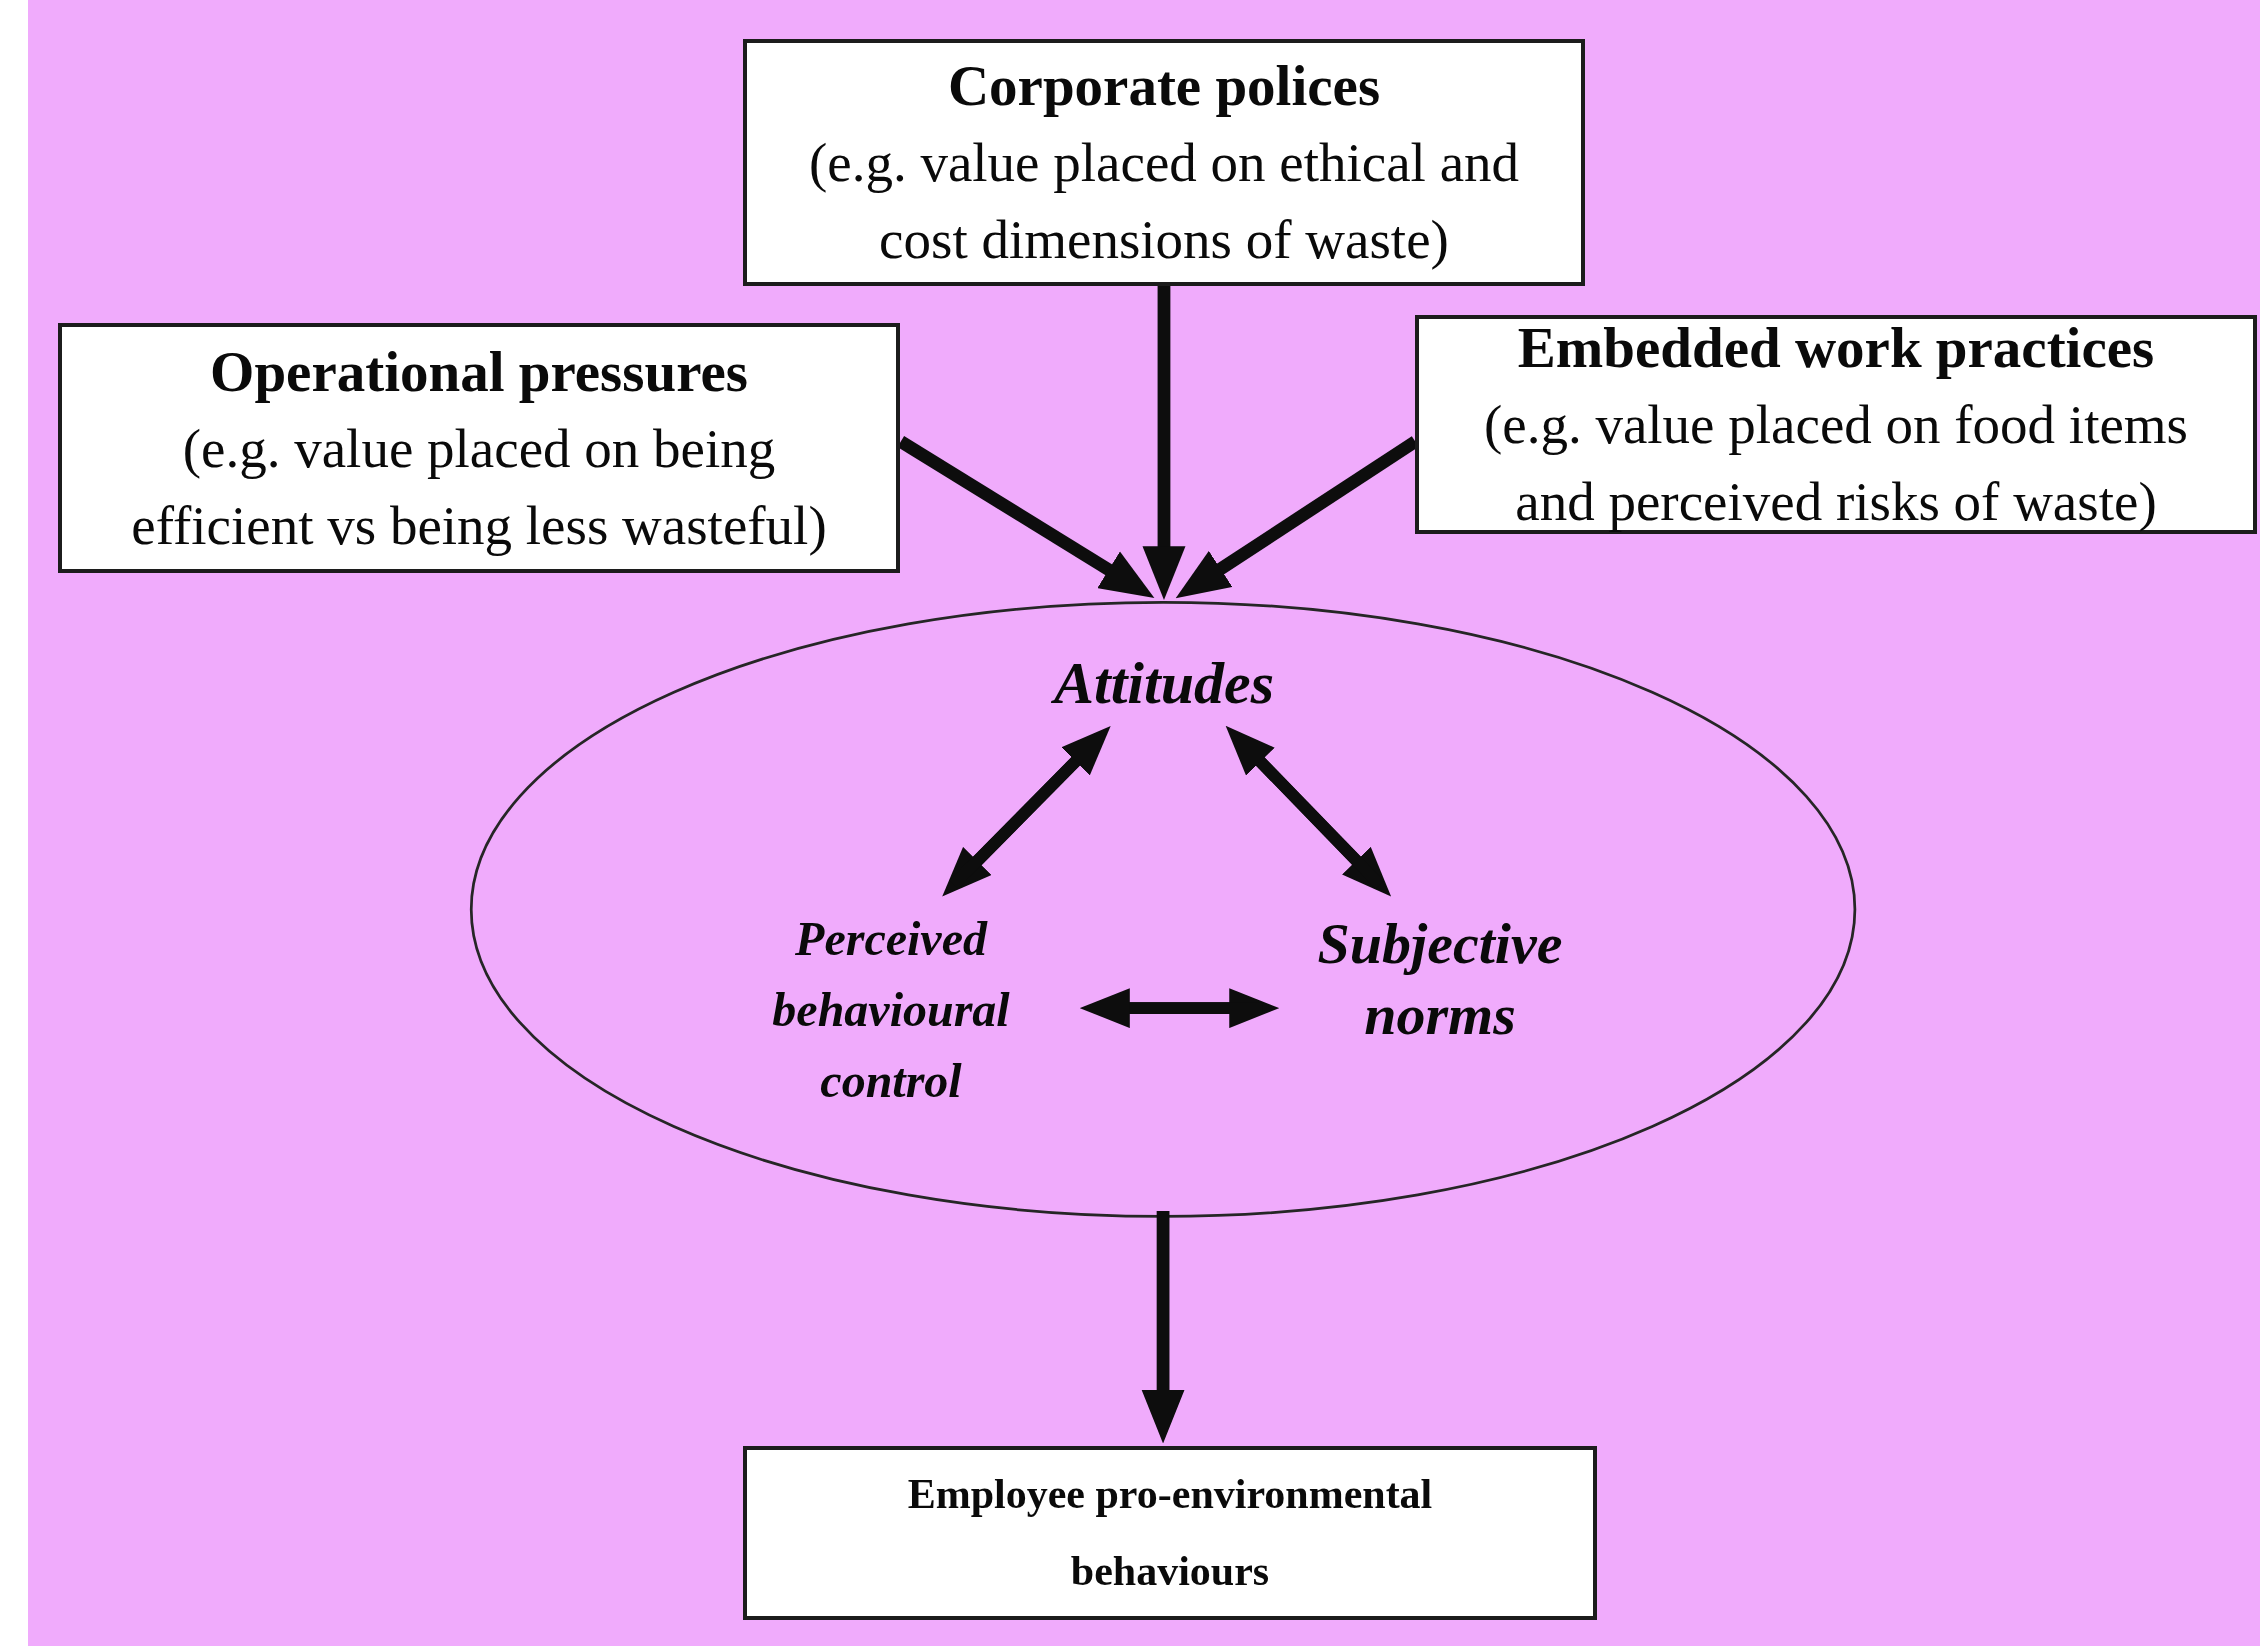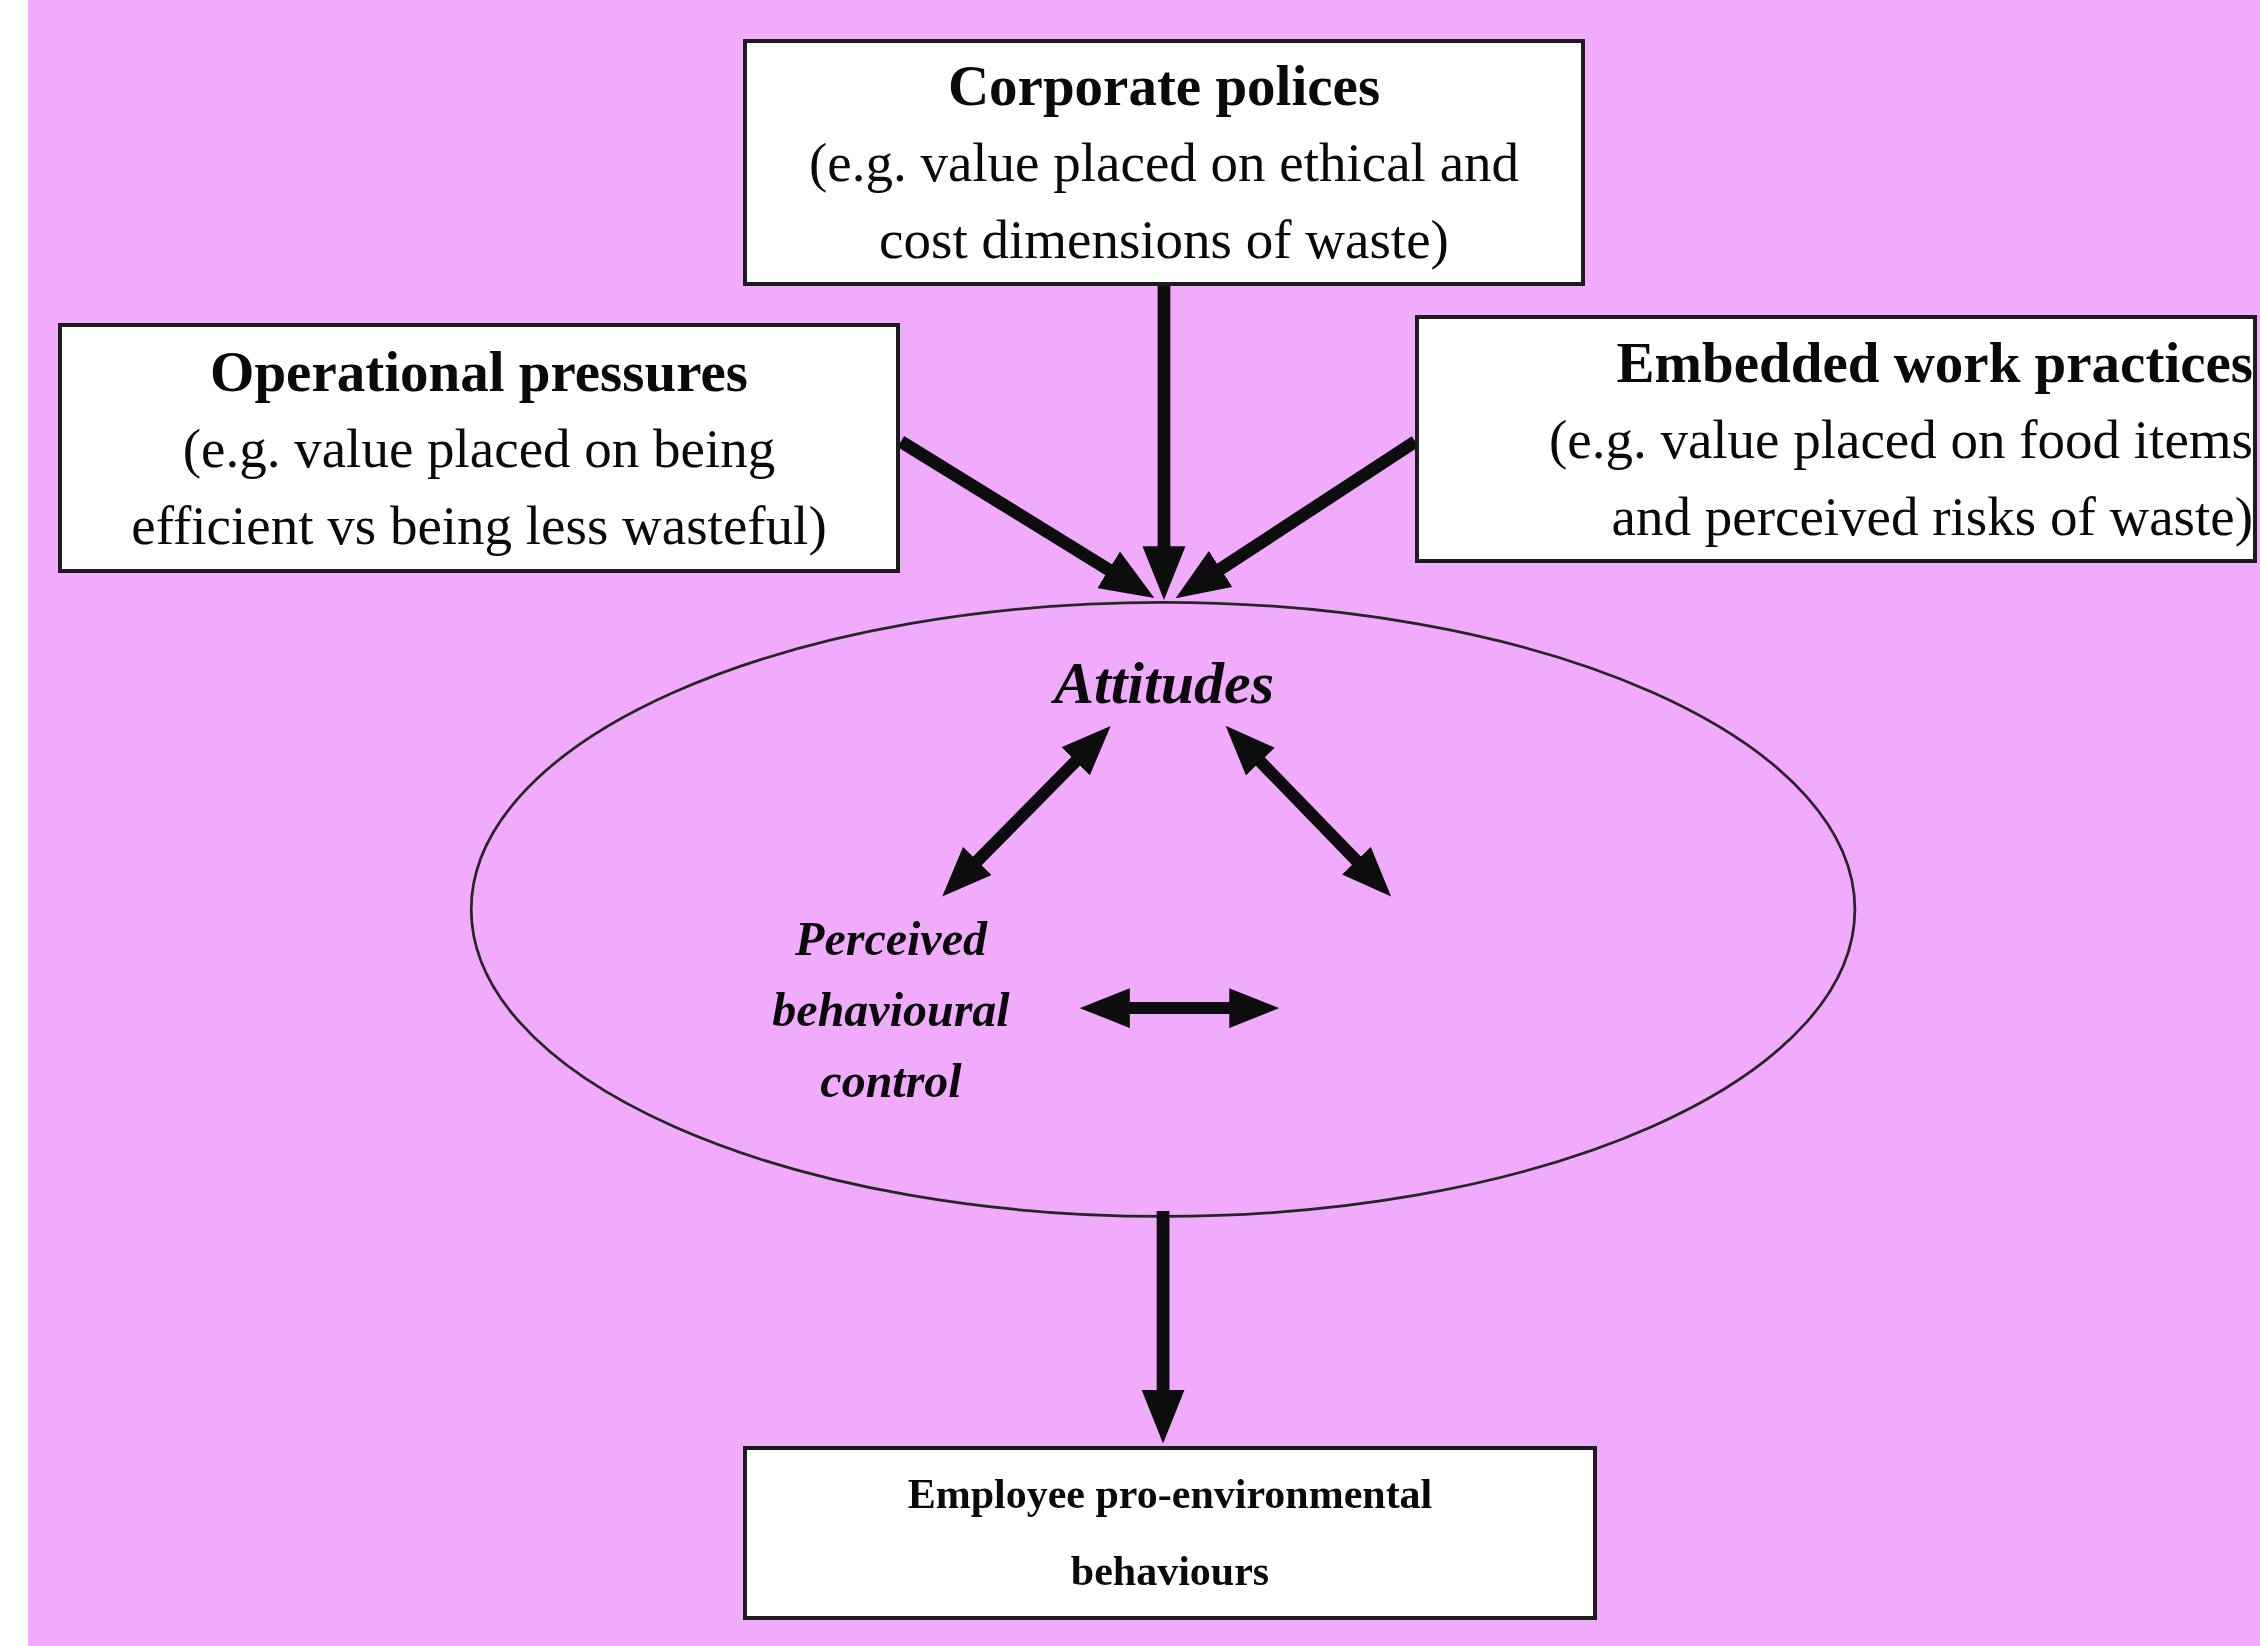--- a/index.html
+++ b/index.html
@@ -45,21 +45,21 @@
     font-size: 57px;
   }
   .outcome-line {
     line-height: 77px;
     font-size: 42px;
     font-weight: 700;
     white-space: nowrap;
   }
   .box-corporate   { left: 715px;  top: 39px;   width: 842px; height: 247px; }
   .box-operational { left: 30px;   top: 323px;  width: 842px; height: 250px; }
-  .box-embedded    { left: 1387px; top: 315px;  width: 842px; height: 248px; align-items: flex-end; }
+  .box-embedded    { left: 1387px; top: 315px;  width: 842px; height: 219px; }
   .box-outcome     { left: 715px;  top: 1446px; width: 854px; height: 174px; }
 
   .ellipse-label {
     position: absolute;
     transform: translate(-50%, -50%);
     text-align: center;
     font-weight: 700;
     white-space: nowrap;
     font-style: italic;
   }
@@ -130,20 +130,24 @@
   </div>
 
   <div class="ellipse-label label-attitudes">Attitudes</div>
 
   <div class="ellipse-label label-pbc">
     <div>Perceived</div>
     <div>behavioural</div>
     <div>control</div>
   </div>
 
+  <div class="ellipse-label label-sn">
+    <div>Subjective</div>
+    <div>norms</div>
+  </div>
 
   <div class="node-box box-outcome">
     <div class="outcome-line">Employee pro-environmental</div>
     <div class="outcome-line">behaviours</div>
   </div>
 
 </div>
 
 
 </body></html>

